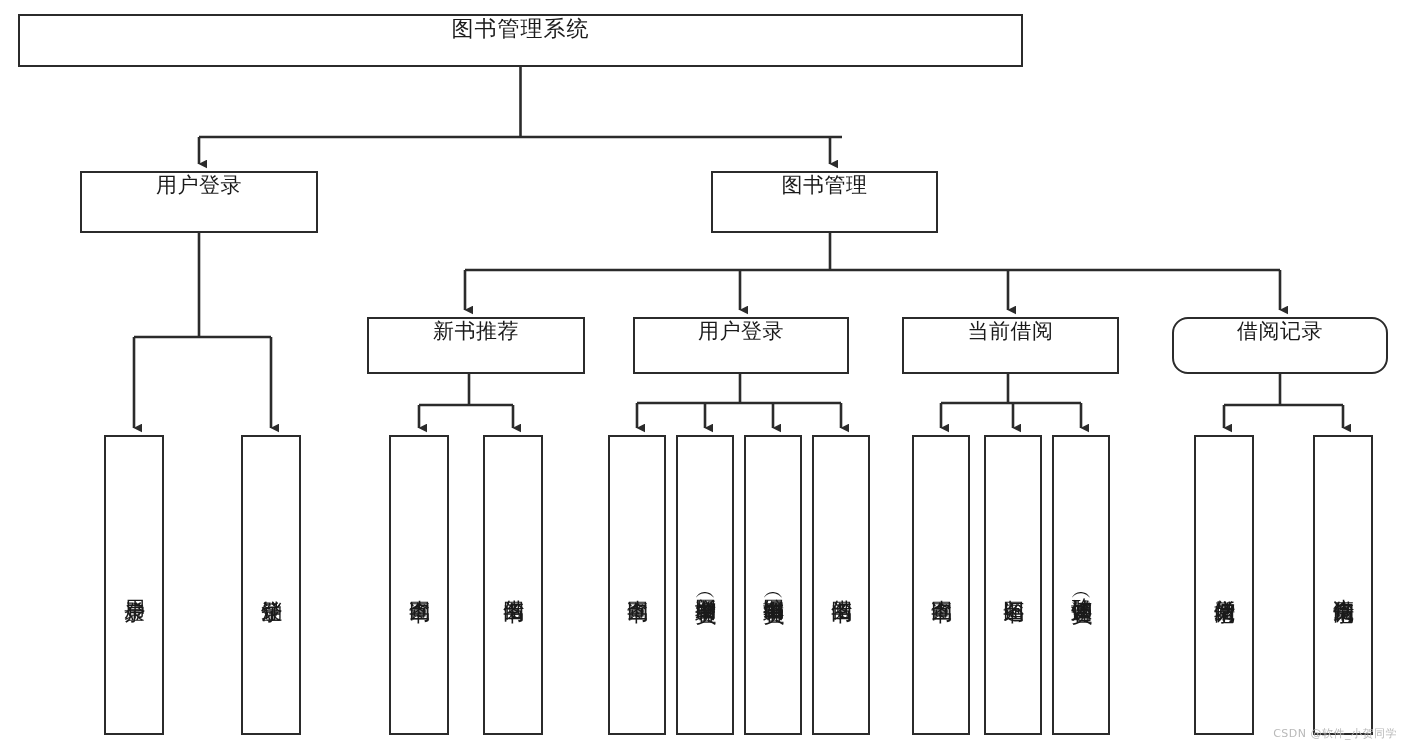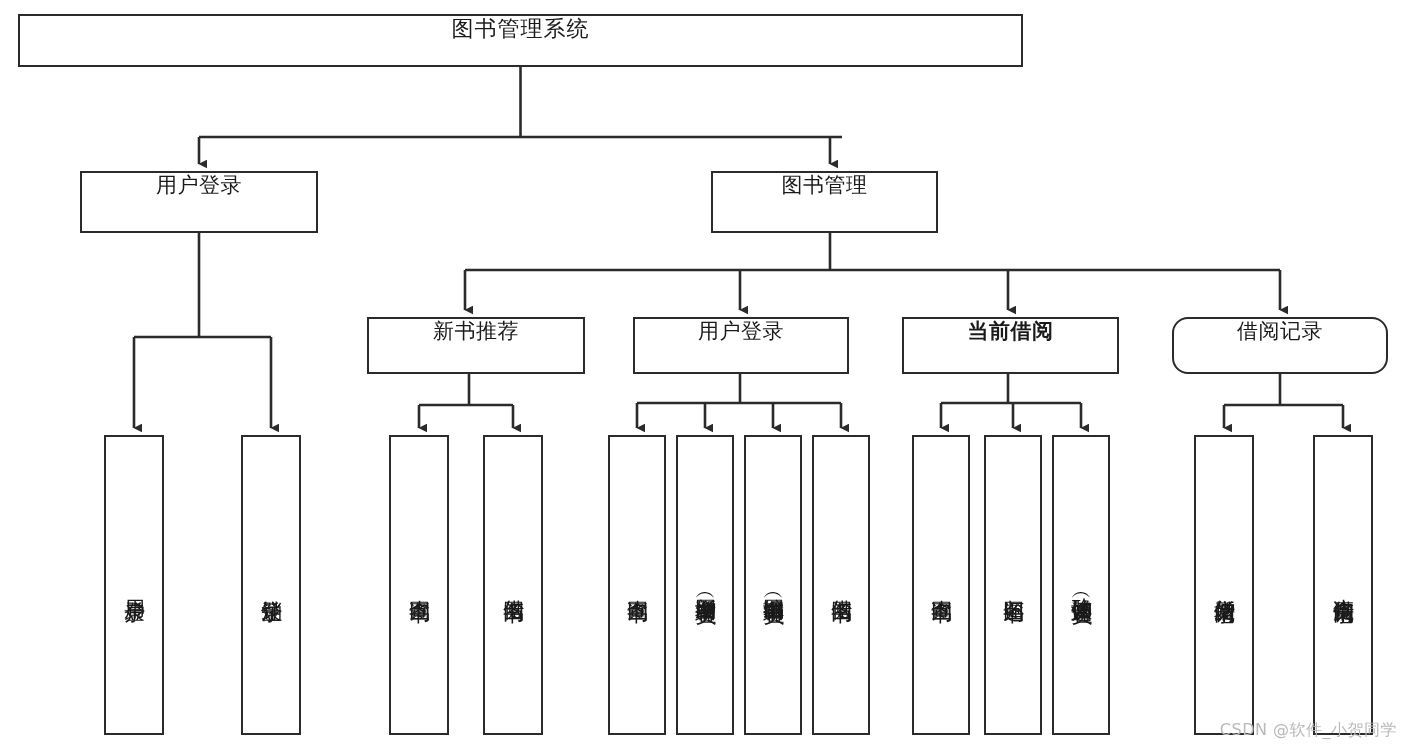--- a/index.html
+++ b/index.html
@@ -60,21 +60,21 @@
     text-orientation: upright;
     font-size: 21px;
     line-height: 1.32;
     letter-spacing: 1px;
     max-height: 276px;
   }
   #watermark {
     position: absolute;
     right: 8px;
     bottom: 6px;
-    font-size: 16px;
+    font-size: 11px;
     color: #b9b9b9;
     letter-spacing: 0.5px;
     z-index: 5;
     white-space: nowrap;
   }
 </style>
 </head>
 <body>
 
 <div id="diagram-root">
@@ -139,21 +139,21 @@
   <div class="node horizontal" style="left: 711px; top: 171px; width: 227px; height: 62px;">
     <span class="label">图书管理</span>
   </div>
 
   <div class="node horizontal" style="left: 367px; top: 317px; width: 218px; height: 57px;">
     <span class="label">新书推荐</span>
   </div>
   <div class="node horizontal" style="left: 633px; top: 317px; width: 216px; height: 57px;">
     <span class="label">用户登录</span>
   </div>
-  <div class="node horizontal" style="left: 902px; top: 317px; width: 217px; height: 57px; font-weight: bold;">
+  <div class="node horizontal" style="left: 902px; top: 317px; width: 217px; height: 57px;">
     <span class="label">当前借阅</span>
   </div>
   <div class="node horizontal" style="left: 1172px; top: 317px; width: 216px; height: 57px; border-radius: 16px;">
     <span class="label">借阅记录</span>
   </div>
 
   <div class="node vertical" style="left: 104px; top: 435px; width: 60px; height: 300px;">
     <span class="label">用户登录</span>
   </div>
   <div class="node vertical" style="left: 241px; top: 435px; width: 60px; height: 300px;">

